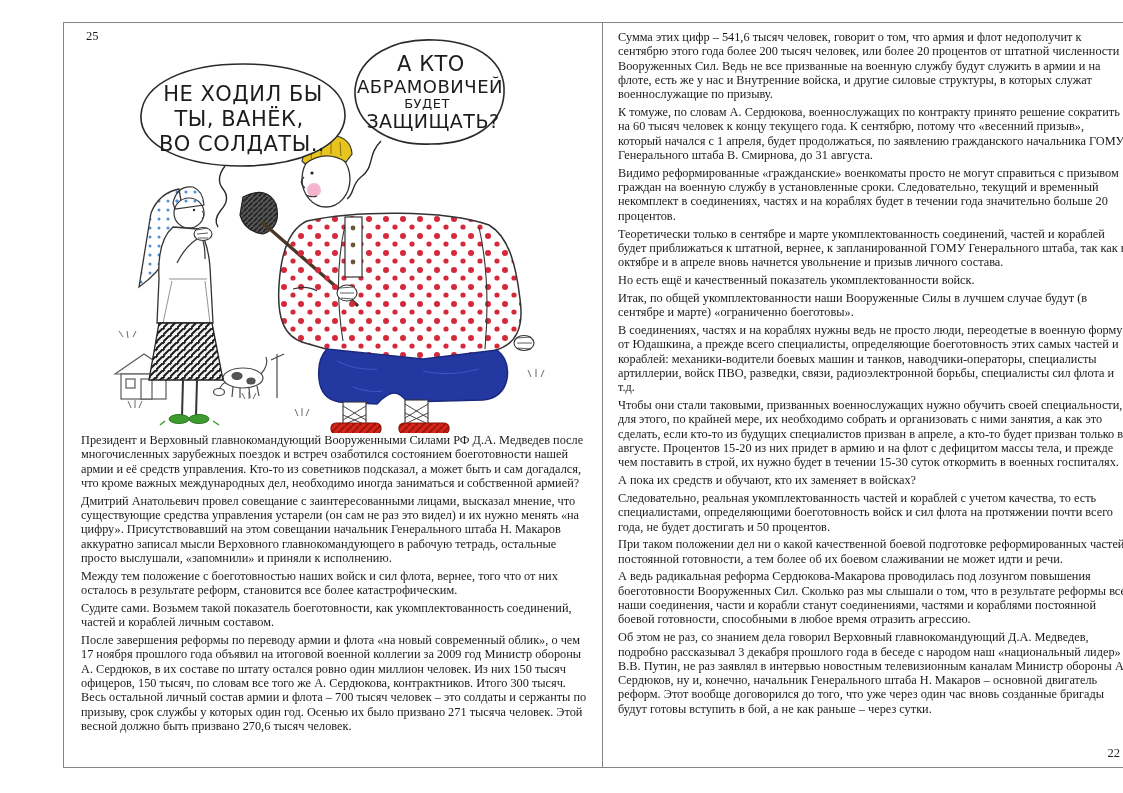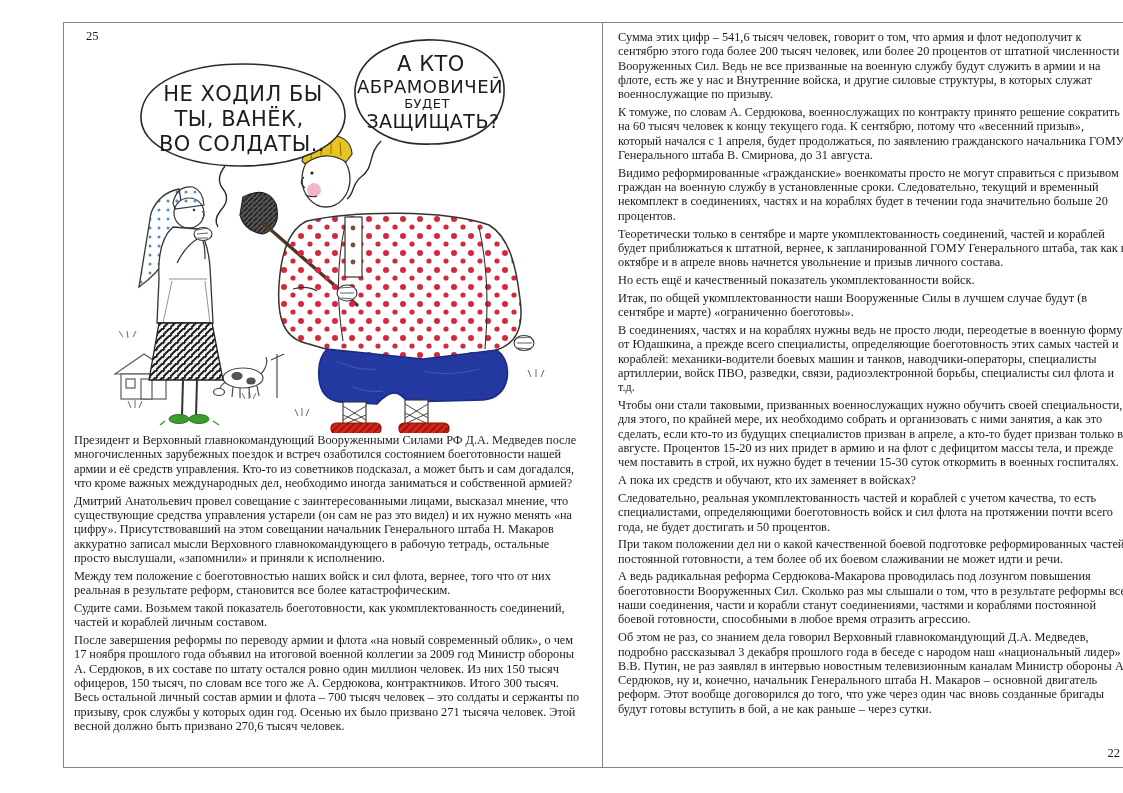--- a/index.html
+++ b/index.html
@@ -9,21 +9,21 @@
               border:1px solid #848484;display:flex;box-sizing:border-box;background:#fff;margin-left:40px;}
   .page{position:relative;box-sizing:border-box;}
   .page-left{width:539px;border-right:1px solid #848484;}
   .page-right{flex:1;}
   .pagenum{position:absolute;font-size:12.5px;color:#1b1b1b;}
   .pagenum-left{left:22px;top:6px;}
   .pagenum-right{right:21px;bottom:6px;}
   .cartoon-svg{position:absolute;left:28px;top:4px;}
   .body-text{position:absolute;text-align:left;font-size:12.3px;line-height:1.165;}
   .body-text p{margin:0 0 3.5px 0;}
-  .left-text{left:10px;top:410px;width:511px;height:332px;overflow:hidden;}
+  .left-text{left:17px;top:410px;width:511px;height:332px;overflow:hidden;}
   .right-text{left:15px;top:7px;width:512px;height:728px;overflow:hidden;}
   .bubble-text{font-family:"DejaVu Sans","Liberation Sans",sans-serif;fill:#1c1c1c;letter-spacing:0.5px;}
 </style>
 </head>
 <body>
 
 <div class="canvas">
   <div class="spread-box">
 
     <section class="page page-left">
@@ -149,21 +149,21 @@
           <text class="bubble-text" x="338" y="44" font-size="21" text-anchor="middle">А КТО</text>
           <text class="bubble-text" x="337" y="66" font-size="18" text-anchor="middle">АБРАМОВИЧЕЙ</text>
           <text class="bubble-text" x="334" y="81" font-size="13" text-anchor="middle">БУДЕТ</text>
           <text class="bubble-text" x="340" y="101" font-size="19" text-anchor="middle">ЗАЩИЩАТЬ?</text>
         </g>
       </svg>
 
       <div class="body-text left-text">
         <p>Президент и Верховный главнокомандующий Вооруженными Силами РФ Д.А. Медведев после многочисленных зарубежных поездок и встреч озаботился состоянием боеготовности нашей армии и её средств управления. Кто-то из советников подсказал, а может быть и сам догадался, что кроме важных международных дел, необходимо иногда заниматься и собственной армией?</p>
         <p>Дмитрий Анатольевич провел совещание с заинтересованными лицами, высказал мнение, что существующие средства управления устарели (он сам не раз это видел) и их нужно менять «на цифру». Присутствовавший на этом совещании начальник Генерального штаба Н. Макаров аккуратно записал мысли Верховного главнокомандующего в рабочую тетрадь, остальные просто выслушали, «запомнили» и приняли к исполнению.</p>
-        <p>Между тем положение с боеготовностью наших войск и сил флота, вернее, того что от них реальная в результате реформ, становится все более катастрофическим.</p>
+        <p>Между тем положение с боеготовностью наших войск и сил флота, вернее, того что от них осталось в результате реформ, становится все более катастрофическим.</p>
         <p>Судите сами. Возьмем такой показатель боеготовности, как укомплектованность соединений, частей и кораблей личным составом.</p>
         <p>После завершения реформы по переводу армии и флота «на новый современный облик», о чем 17 ноября прошлого года объявил на итоговой военной коллегии за 2009 год Министр обороны А. Сердюков, в их составе по штату остался ровно один миллион человек. Из них 150 тысяч офицеров, 150 тысяч, по словам все того же А. Сердюкова, контрактников. Итого 300 тысяч. Весь остальной личный состав армии и флота – 700 тысяч человек – это солдаты и сержанты по призыву, срок службы у которых один год. Осенью их было призвано 271 тысяча человек. Этой весной должно быть призвано 270,6 тысяч человек.</p>
       </div>
     </section>
 
     <section class="page page-right">
       <div class="body-text right-text">
         <p>Сумма этих цифр – 541,6 тысяч человек, говорит о том, что армия и флот недополучит к сентябрю этого года более 200 тысяч человек, или более 20 процентов от штатной численности Вооруженных Сил. Ведь не все призванные на военную службу будут служить в армии и на флоте, есть же у нас и Внутренние войска, и другие силовые структуры, в которых служат военнослужащие по призыву.</p>
         <p>К томуже, по словам А. Сердюкова, военнослужащих по контракту принято решение сократить на 60 тысяч человек к концу текущего года. К сентябрю, потому что «весенний призыв», который начался с 1 апреля, будет продолжаться, по заявлению гражданского начальника ГОМУ Генерального штаба В. Смирнова, до 31 августа.</p>
         <p>Видимо реформированные «гражданские» военкоматы просто не могут справиться с призывом граждан на военную службу в установленные сроки. Следовательно, текущий и временный некомплект в соединениях, частях и на кораблях будет в течении года значительно больше 20 процентов.</p>

